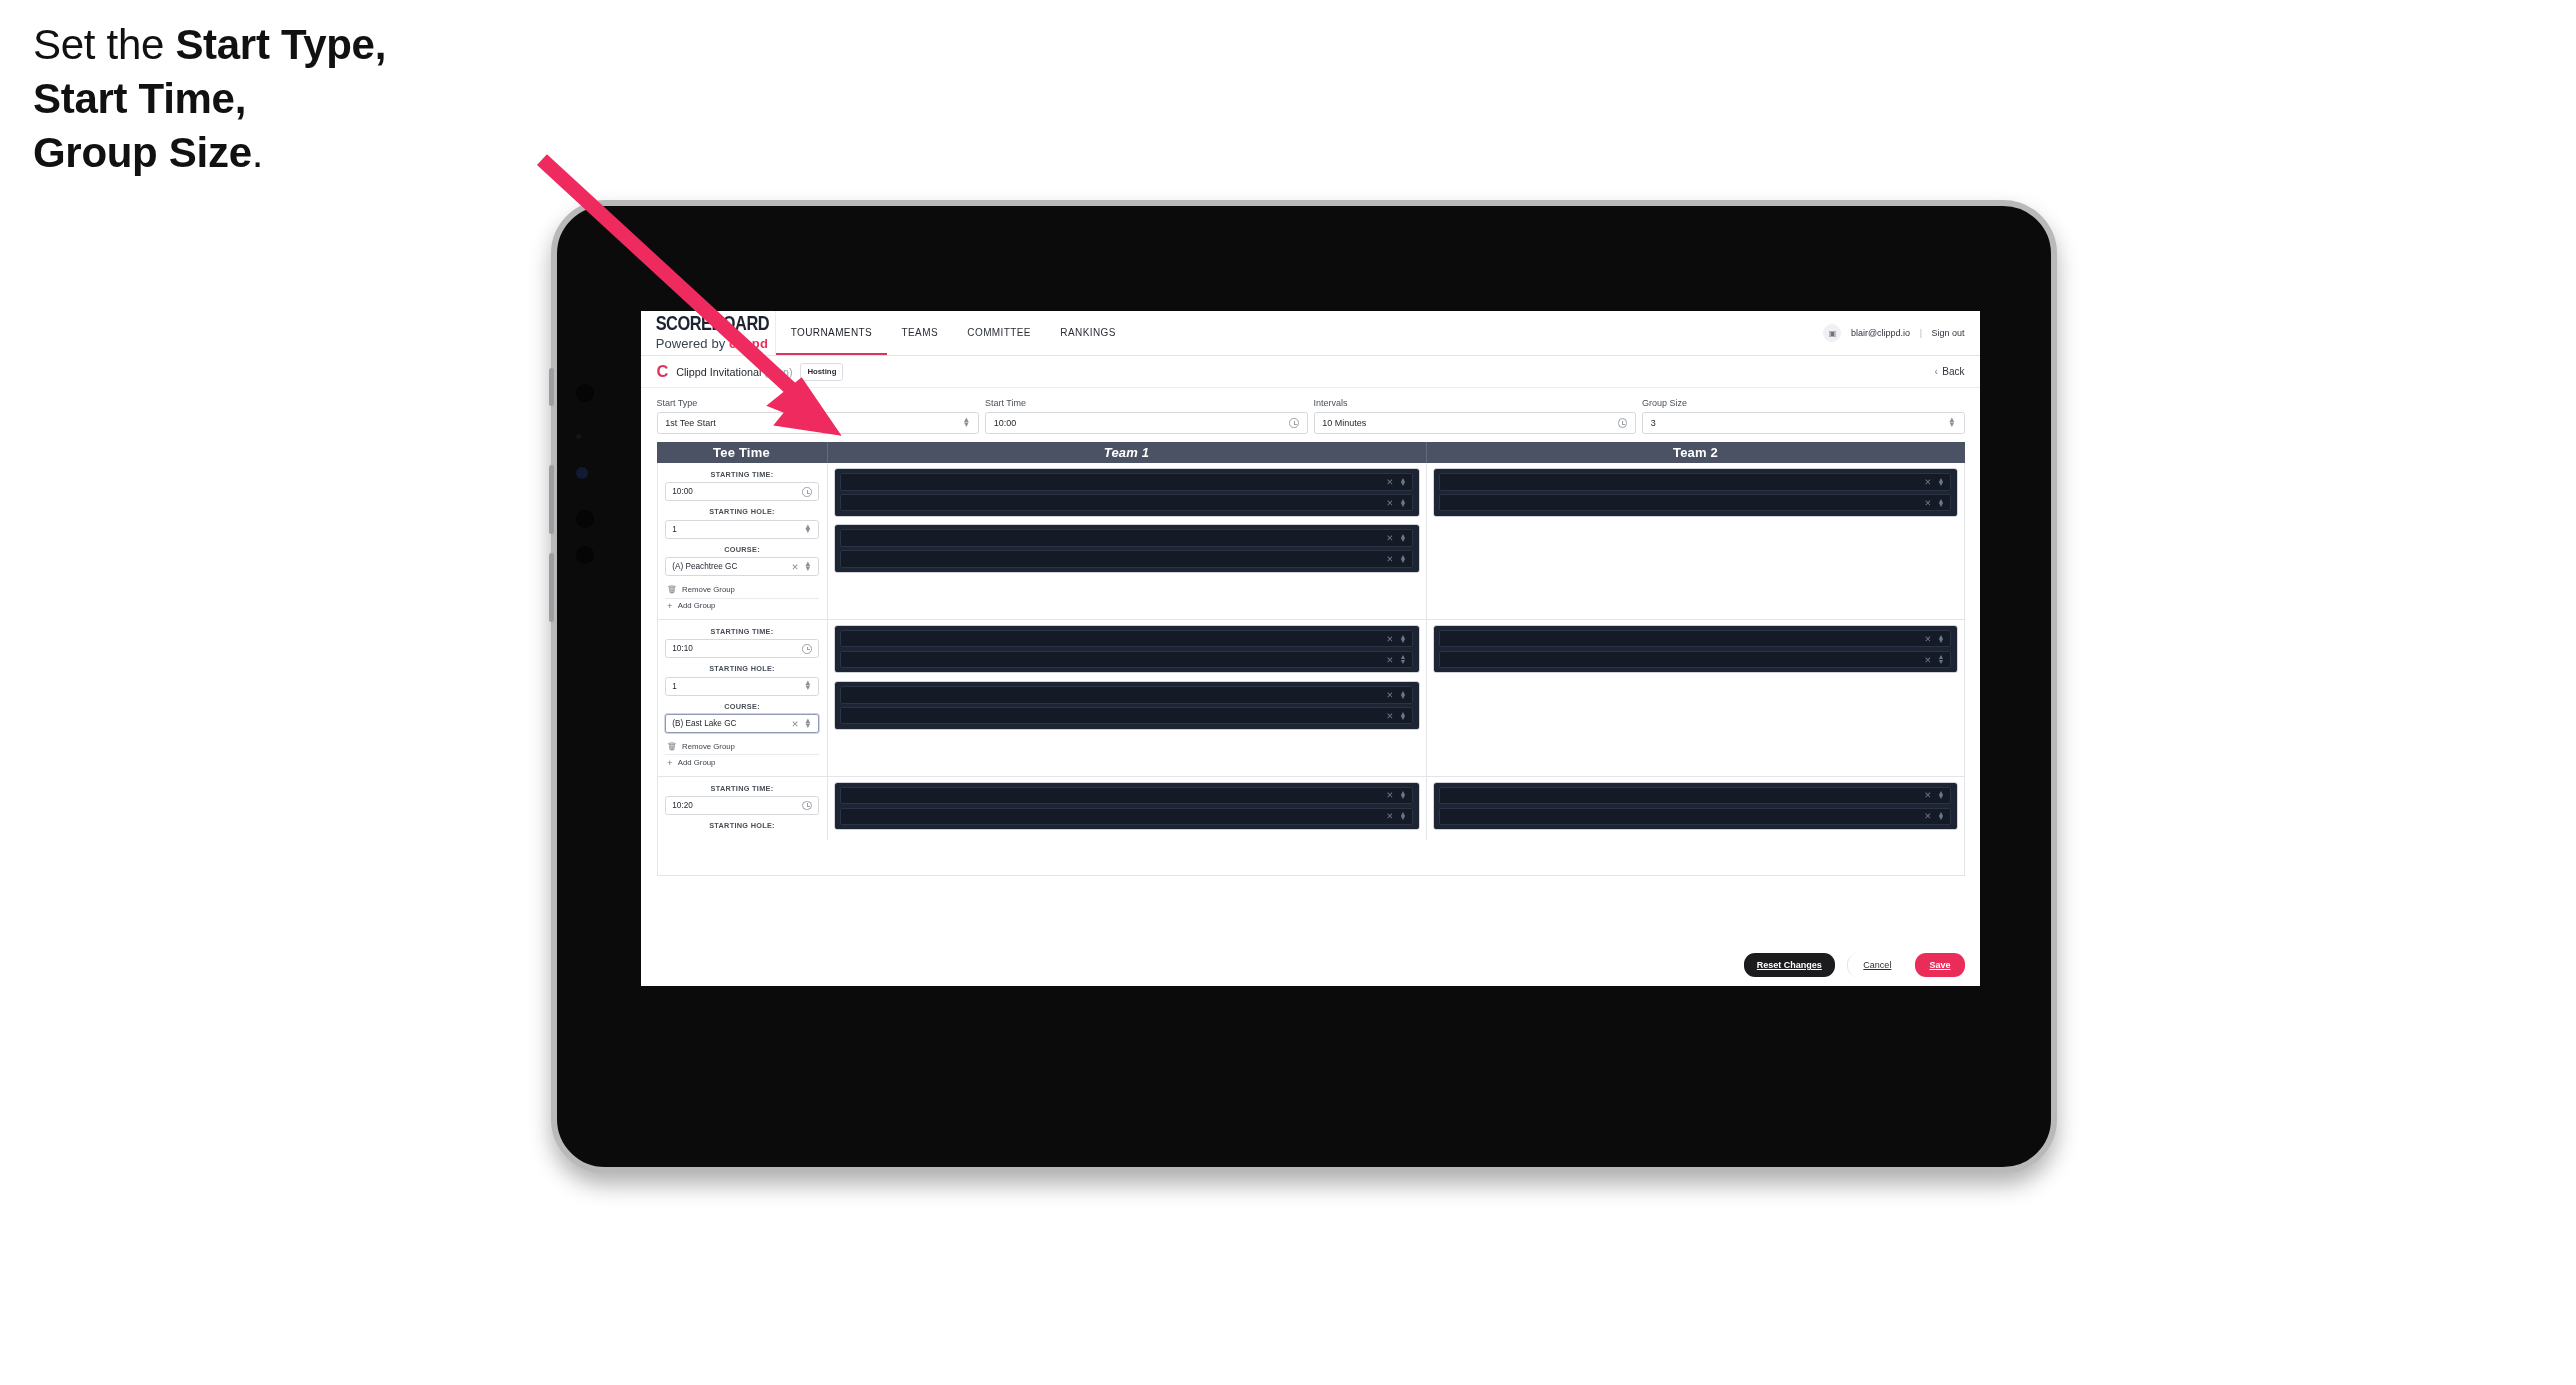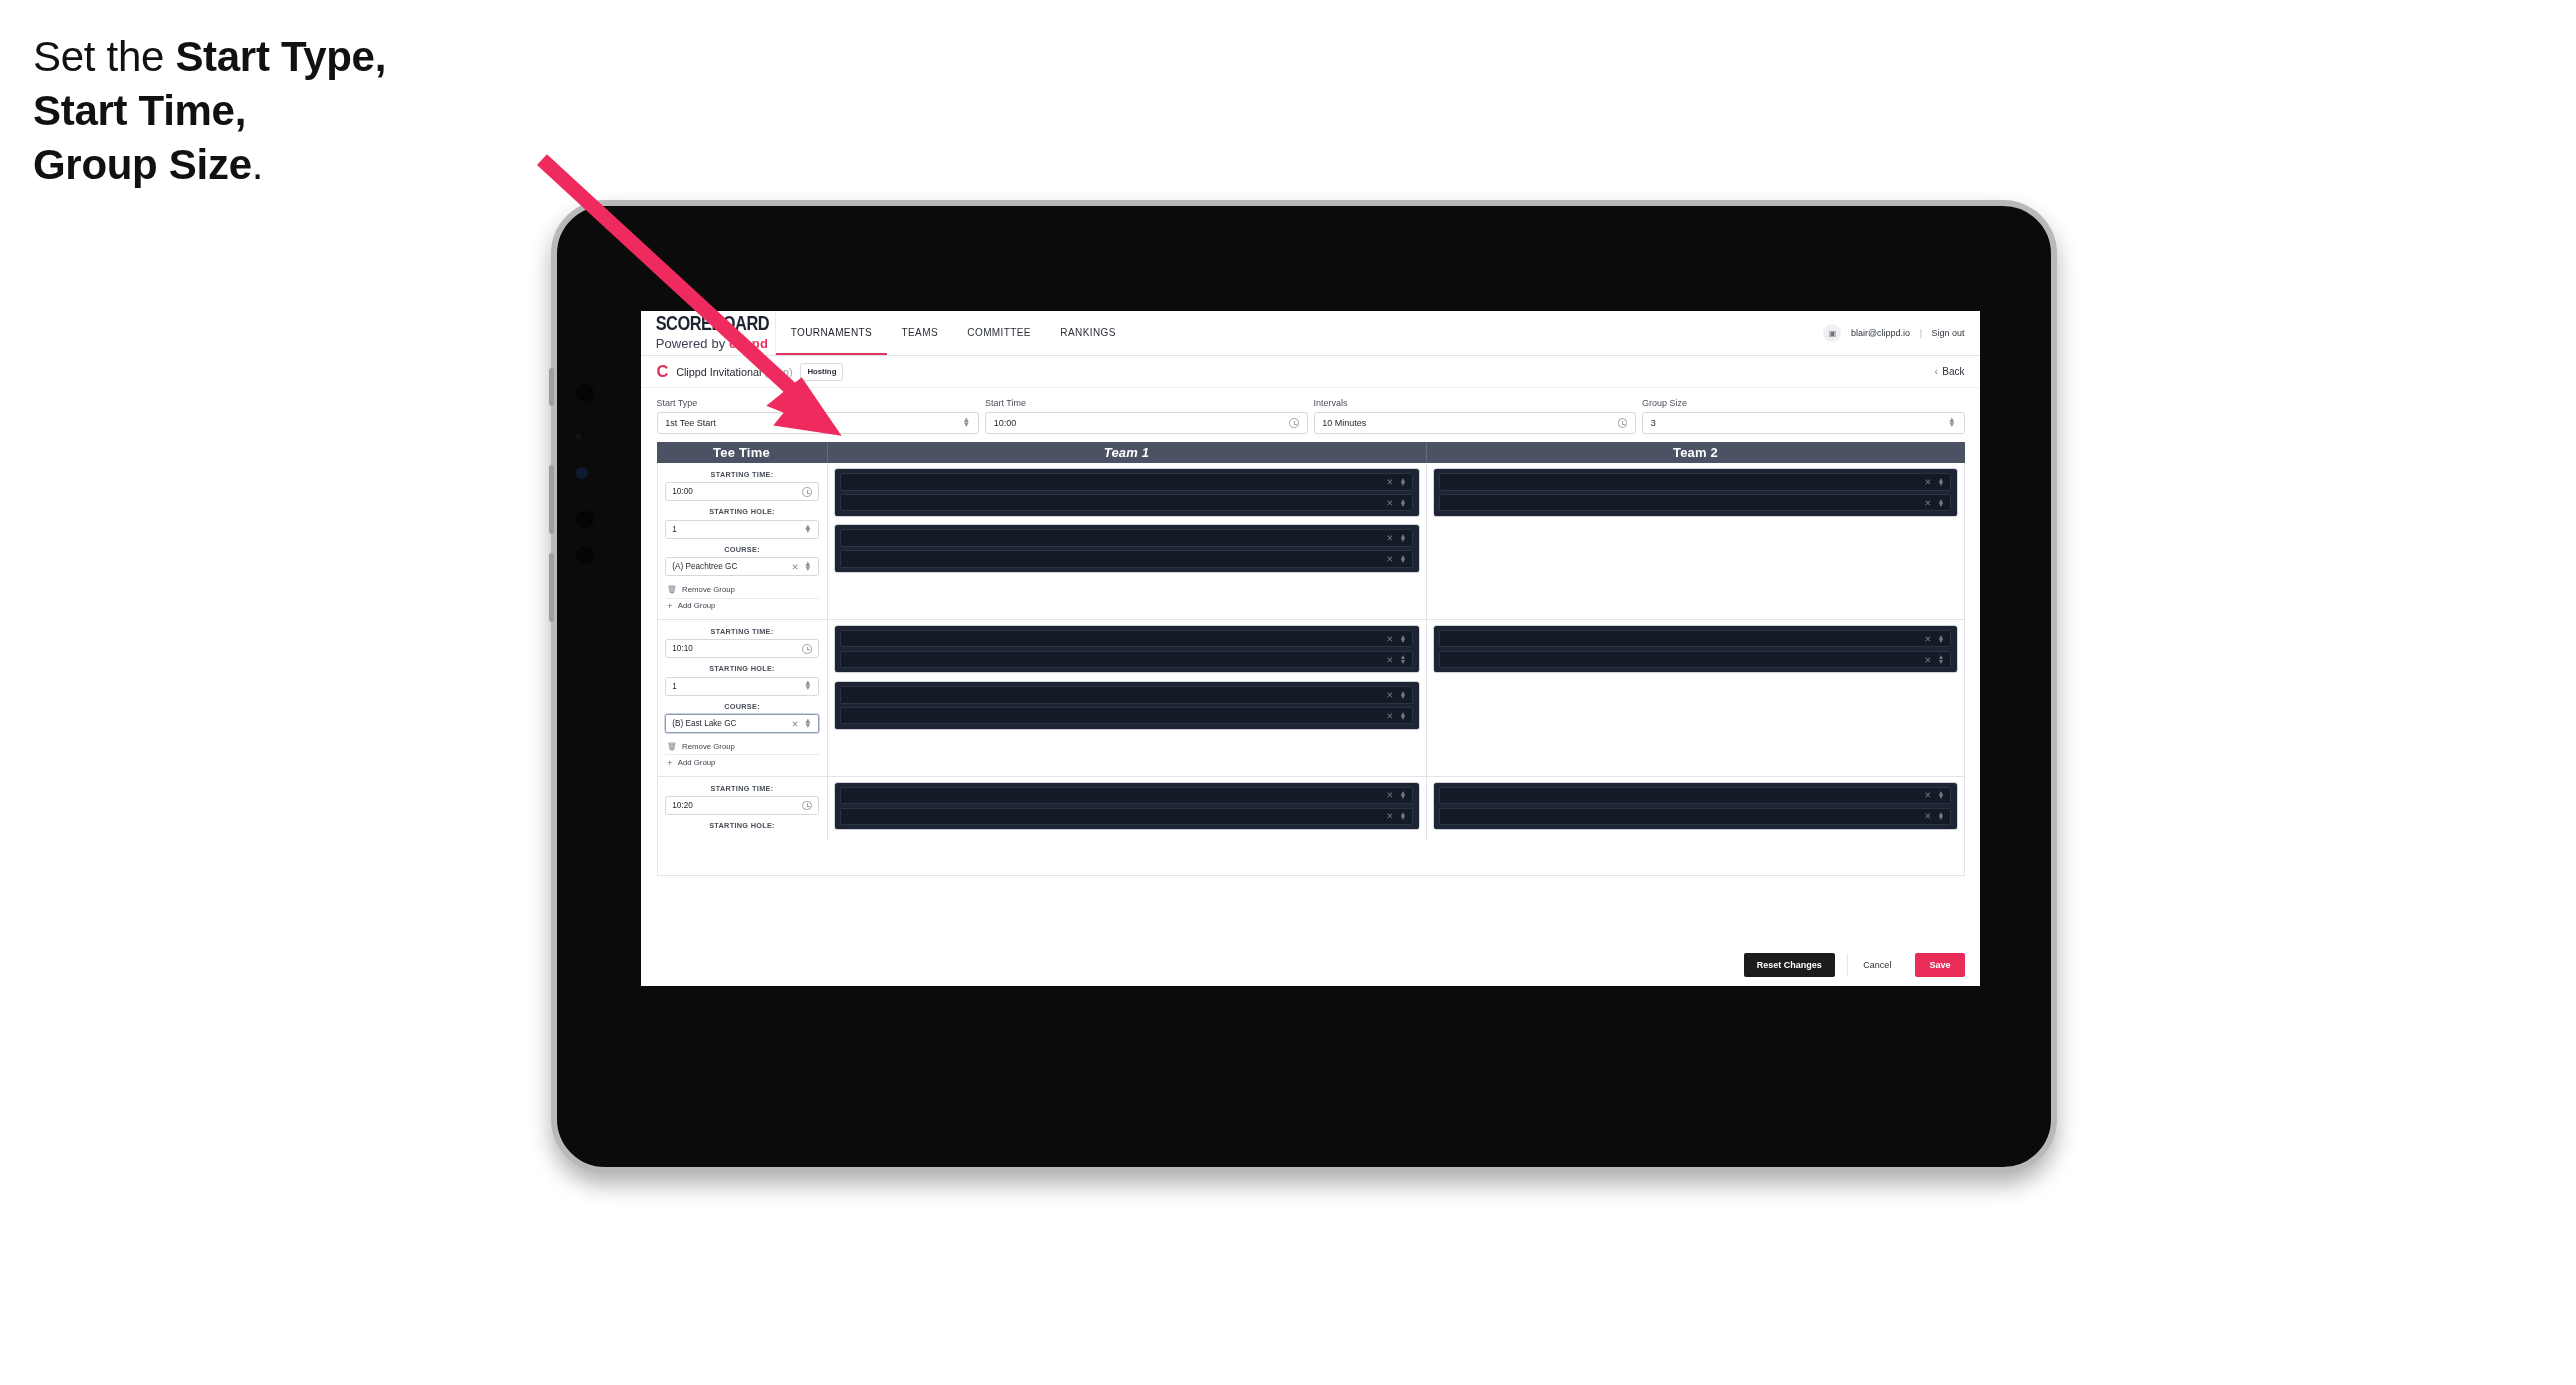--- a/index.html
+++ b/index.html
@@ -8,21 +8,21 @@
     background: #ffffff;
     font-family: "Liberation Sans", sans-serif;
     overflow: hidden;
   }
   #stage { position: relative; width: 2576px; height: 1386px; background:#fff; }
 
   
   .caption {
     position: absolute; left: 33px; top: 24px; width: 552px;
     font-size: 42px; line-height: 1.0;
-    color: #111111; letter-spacing: -0.3px; margin-top: 12px;
+    color: #111111; letter-spacing: -0.3px;
   }
   .caption .ln { display:block; margin-bottom: 12px; white-space: nowrap; }
   .caption b { font-weight: 700; }
   .caption .lt { font-weight: 400; }
 
   
   .arrow-svg { position:absolute; left:0; top:0; width:2576px; height:1386px; pointer-events:none; z-index:60; }
 
   
   .tablet {
@@ -190,21 +190,21 @@
   .slot .icons { margin-left:auto; display:flex; align-items:center; gap: 6px; }
   .slot .x-w { font-size:8.6px; color:#6d7687; }
   .slot .st-w { display:flex; flex-direction:column; line-height:.6; font-size:7px; color:#6d7687; }
 
   
   .app-footer {
     position:absolute; left:0; right:0; bottom:0; height: 43px;
     background:#fff; display:flex; align-items:center; justify-content:flex-end;
     gap: 0; padding-right: 15.5px; border-top:0.9px solid #fff;
   }
-  .btn { font-size: 9px; border-radius:2px; cursor:pointer; }
+  .btn { font-size: 9px; border-radius:11px; cursor:pointer;text-decoration:underline; }
   .btn-reset { background:#1c1c1e; color:#fff; padding: 7px 13px; font-weight:600; }
   .btn-cancel { background:transparent; color:#2b3038; padding: 7px 15.5px; margin-left: 12px; border-left:0.9px solid #e4e5e8; }
   .btn-save { background:#ea2d58; color:#fff; padding: 7px 14px; font-weight:600; margin-left: 8.6px; }
 </style>
 </head>
 <body>
 
 <div id="stage">
 
   <div class="caption">

